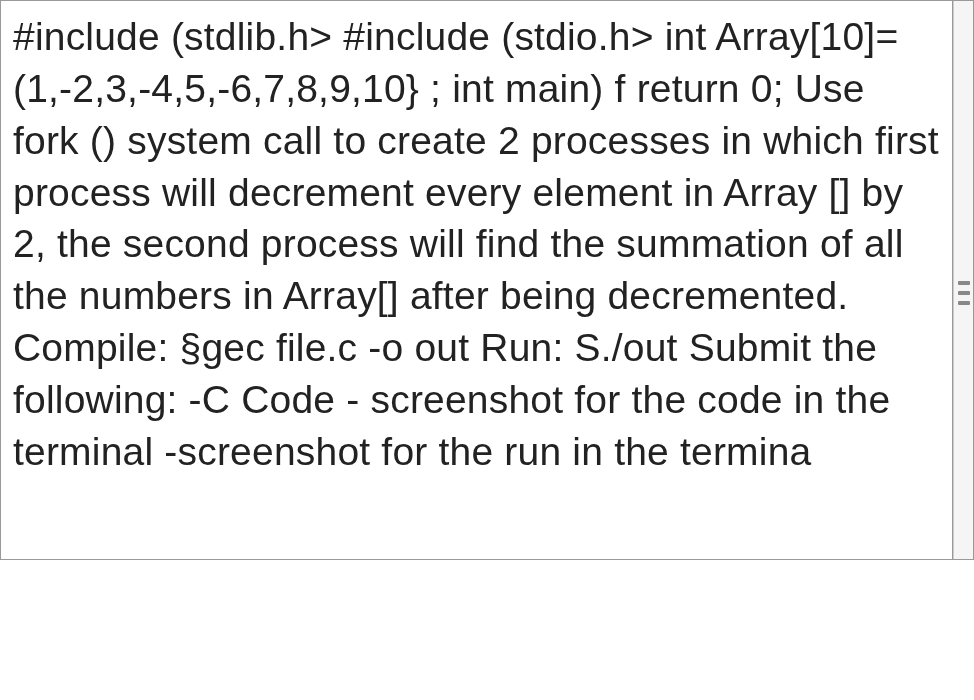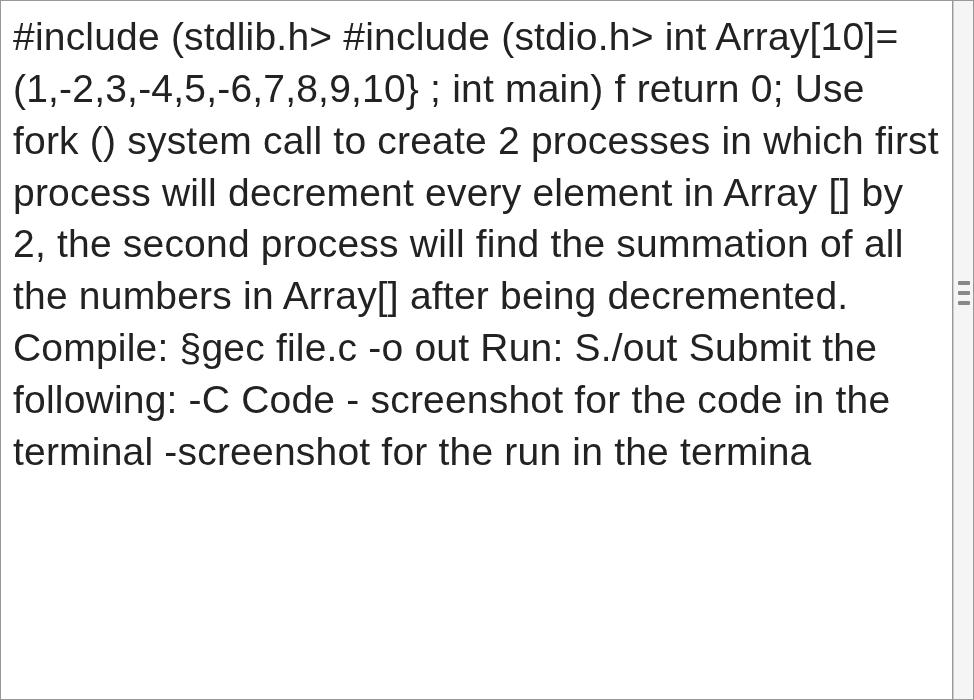--- a/index.html
+++ b/index.html
@@ -9,21 +9,21 @@
     }
     body {
       width: 974px;
       height: 700px;
       background: #ffffff;
       font-family: Arial, Helvetica, sans-serif;
       position: relative;
     }
     .outer-frame {
       width: 974px;
-      height: 700px;
+      height: 560px;
       border: 1px solid #999;
       position: relative;
       display: flex;
     }
     .text-area {
       flex: 1;
       padding: 10px 12px 0 12px;
       border-right: 1px solid #999;
     }
     .scrollbar-track {

